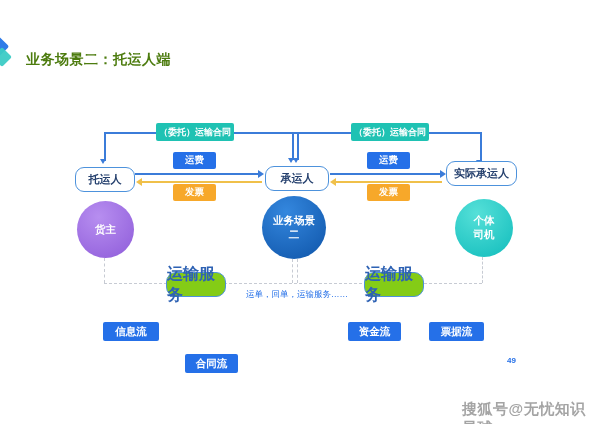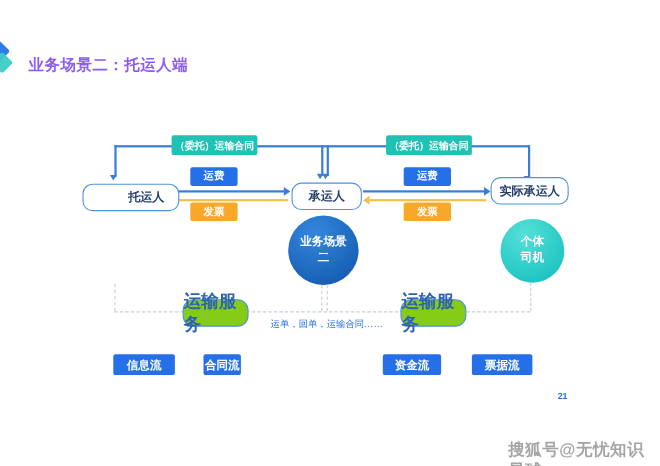--- a/index.html
+++ b/index.html
@@ -8,21 +8,21 @@
     overflow:hidden; font-family:"Liberation Sans","DejaVu Sans",sans-serif;
   }
 
   
   .hdr-icon { position:absolute; left:0; top:36px; width:20px; height:38px; }
   .hdr-icon .d1 { position:absolute; left:-9px; top:3px; width:15px; height:15px;
     background:#2E7BE8; transform:rotate(45deg); border-radius:2px; }
   .hdr-icon .d2 { position:absolute; left:-5px; top:14px; width:14px; height:14px;
     background:#3CCBC5; transform:rotate(45deg); border-radius:2px; opacity:.95; }
   .slide-title { position:absolute; left:26px; top:51px; font-size:14px;
-    font-weight:bold; color:#8b5cf6; letter-spacing:.5px; }
+    font-weight:bold; color:#4d7c0f; letter-spacing:.5px; }
 
   
   .line { position:absolute; background:var(--line_blue,#3B7CD9); z-index:1; }
   .hline { height:1.5px; } .vline { width:1.5px; }
   .ln-top    { left:104px; top:132px; width:377px; }
   .ln-vl     { left:104px; top:132px; height:29px; }
   .ln-vm1    { left:292px; top:132px; height:28px; }
   .ln-vm2    { left:297px; top:132px; height:28px; }
   .ln-vr     { left:480px; top:132px; height:30px; }
   .ln-h1blue { left:135px; top:173px; width:125px; }
@@ -53,21 +53,21 @@
   .c2   { left:351px; top:123px; width:78px; height:18px; }
   .fee1 { left:173px; top:152px; width:43px; height:17px; }
   .inv1 { left:173px; top:184px; width:43px; height:17px; }
   .fee2 { left:367px; top:152px; width:43px; height:17px; }
   .inv2 { left:367px; top:184px; width:43px; height:17px; }
 
   
   .node-box { position:absolute; background:#fff; border:1.5px solid #4D92DC;
     border-radius:9px; display:flex; align-items:center; justify-content:center;
     font-weight:bold; color:#25406E; font-size:11px; z-index:2; }
-  .b-shipper { left:75px;  top:167px; width:58px; height:23px;padding-left:28px; }
+  .b-shipper { left:75px;  top:167px; width:58px; height:23px; }
   .b-carrier { left:265px; top:166px; width:62px; height:23px; }
   .b-actual  { left:446px; top:161px; width:69px; height:23px; }
 
   
   .circle { position:absolute; border-radius:50%; display:flex; align-items:center;
     justify-content:center; text-align:center; color:#fff; font-weight:bold;
     font-size:10.5px; line-height:1.3; z-index:2; }
   .circ-purple { left:77px;  top:201px; width:57px; height:57px;
     background:radial-gradient(circle at 38% 28%, #B78EF0, var(--purple_circle,#8E5BD9)); }
   .circ-blue   { left:262px; top:196px; width:64px; height:63px;
@@ -93,21 +93,21 @@
   .s1 { left:166px; top:272px; width:58px; height:23px; }
   .s2 { left:364px; top:272px; width:58px; height:23px; }
 
   .docs-note { position:absolute; left:243px; top:289px; width:108px;
     text-align:center; font-size:8.5px; color:var(--blue,#2570E8); z-index:2; }
 
   
   .flow-chip { position:absolute; top:322px; height:19px; background:var(--blue,#2570E8);
     color:#fff; font-weight:bold; font-size:10.5px; display:flex; align-items:center;
     justify-content:center; border-radius:2px; }
-  .f1 { left:103px; width:56px; } .f2 { left:185px; width:34px; }
+  .f1 { left:103px; width:56px; } .f2 { left:185px; width:53px;margin-top:32px; }
   .f3 { left:267px; width:62px; } .f4 { left:348px; width:53px; }
   .f5 { left:429px; width:55px;text-align:center; }
 
   .page-num { position:absolute; left:507px; top:356px; font-size:8px;
     font-weight:bold; color:var(--blue,#2570E8); }
   .watermark { position:absolute; left:462px; top:400px; font-size:15px;
     font-weight:bold; color:#9b9b9b; opacity:.9; letter-spacing:.5px; }
 </style>
 </head>
 <body>
@@ -144,39 +144,42 @@
 
   <div class="chip blue fee1">运费</div>
   <div class="chip orange inv1">发票</div>
   <div class="chip blue fee2">运费</div>
   <div class="chip orange inv2">发票</div>
 
   <div class="node-box b-shipper">托运人</div>
   <div class="node-box b-carrier">承运人</div>
   <div class="node-box b-actual">实际承运人</div>
 
+  <div class="circle circ-purple">
+    <span>货主</span>
+  </div>
   <div class="circle circ-blue">
     <span>业务场景二</span>
   </div>
   <div class="circle circ-teal">
     <span>个体司机</span>
   </div>
 
   <div class="dash-v dv1"></div>
   <div class="dash-v dv2a"></div>
   <div class="dash-v dv2b"></div>
   <div class="dash-v dv3"></div>
   <div class="dash-h dh"></div>
 
   <div class="svc s1">运输服务</div>
   <div class="svc s2">运输服务</div>
 
-  <div class="docs-note">运单，回单，运输合同……</div>
+  <div class="docs-note">运单，回单，运输服务……</div>
 
   <div class="flow-chip f1">信息流</div>
   <div class="flow-chip f2">合同流</div>
   <div class="flow-chip f4">资金流</div>
   <div class="flow-chip f5">票据流</div>
 
-  <div class="page-num">21</div>
+  <div class="page-num">49</div>
   <div class="watermark">搜狐号@无忧知识星球</div>
 
 </div>
 
 </body></html>

